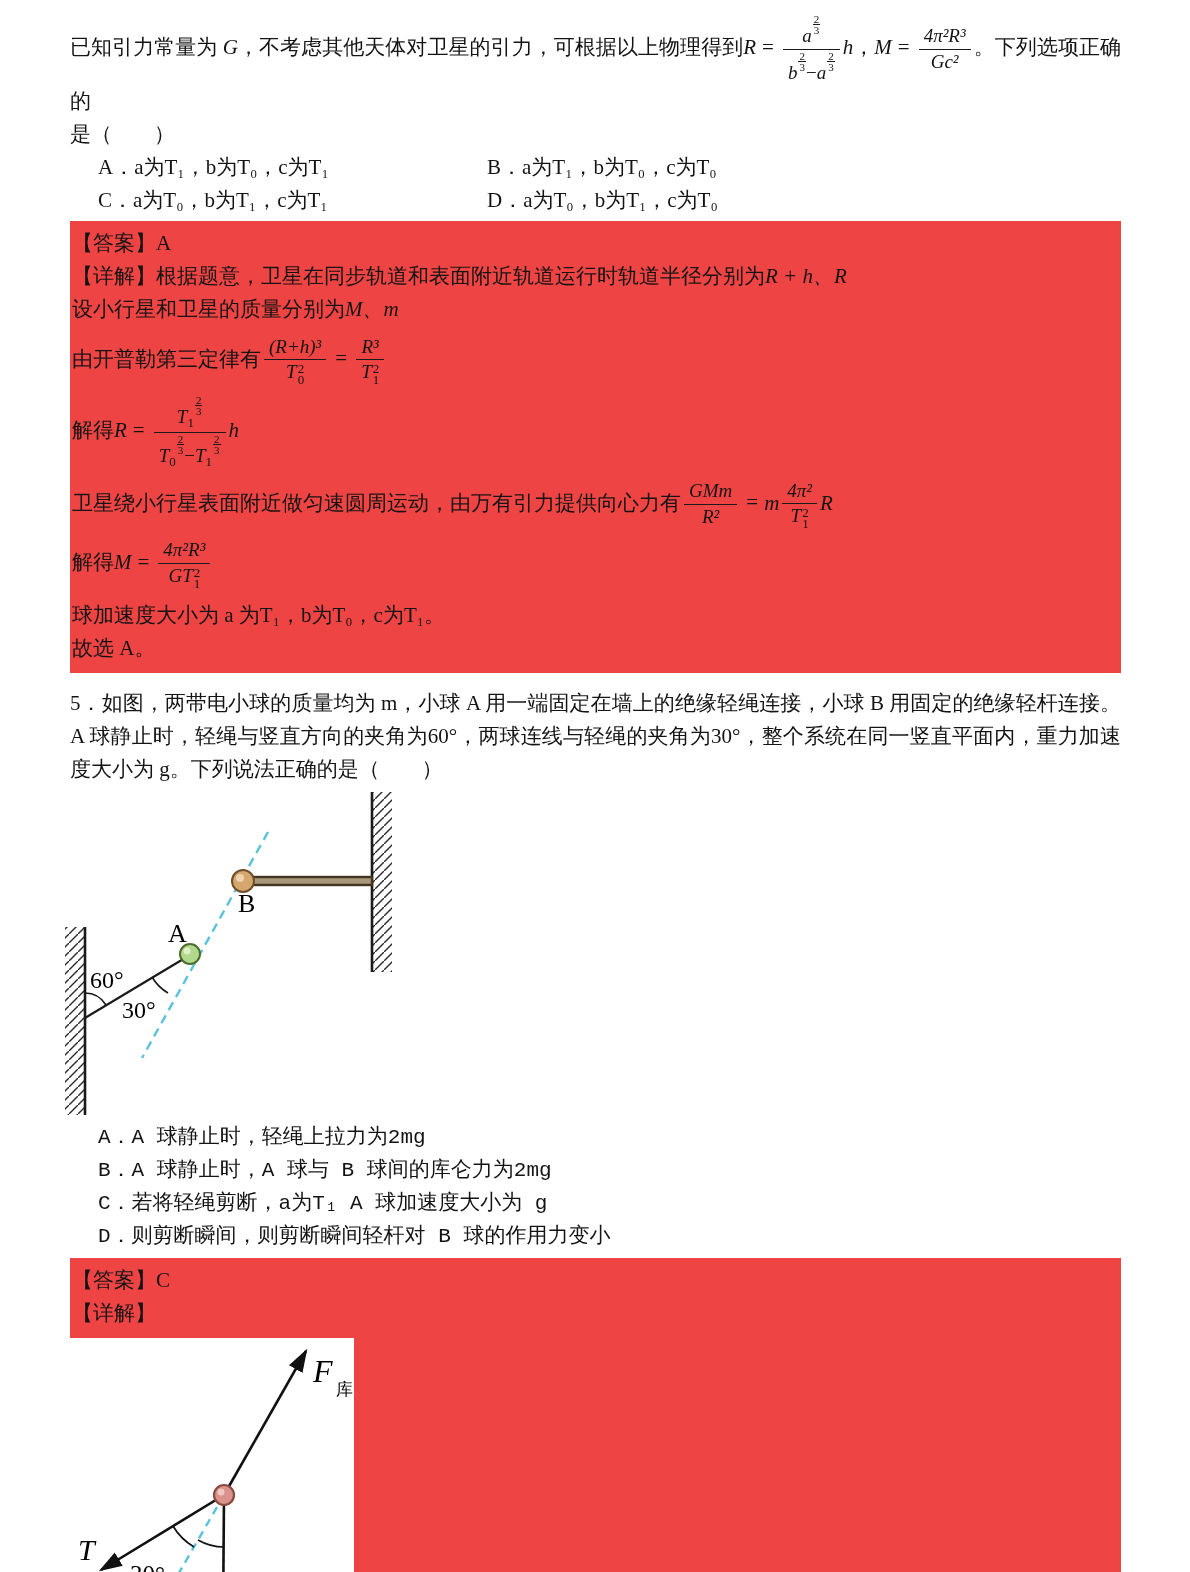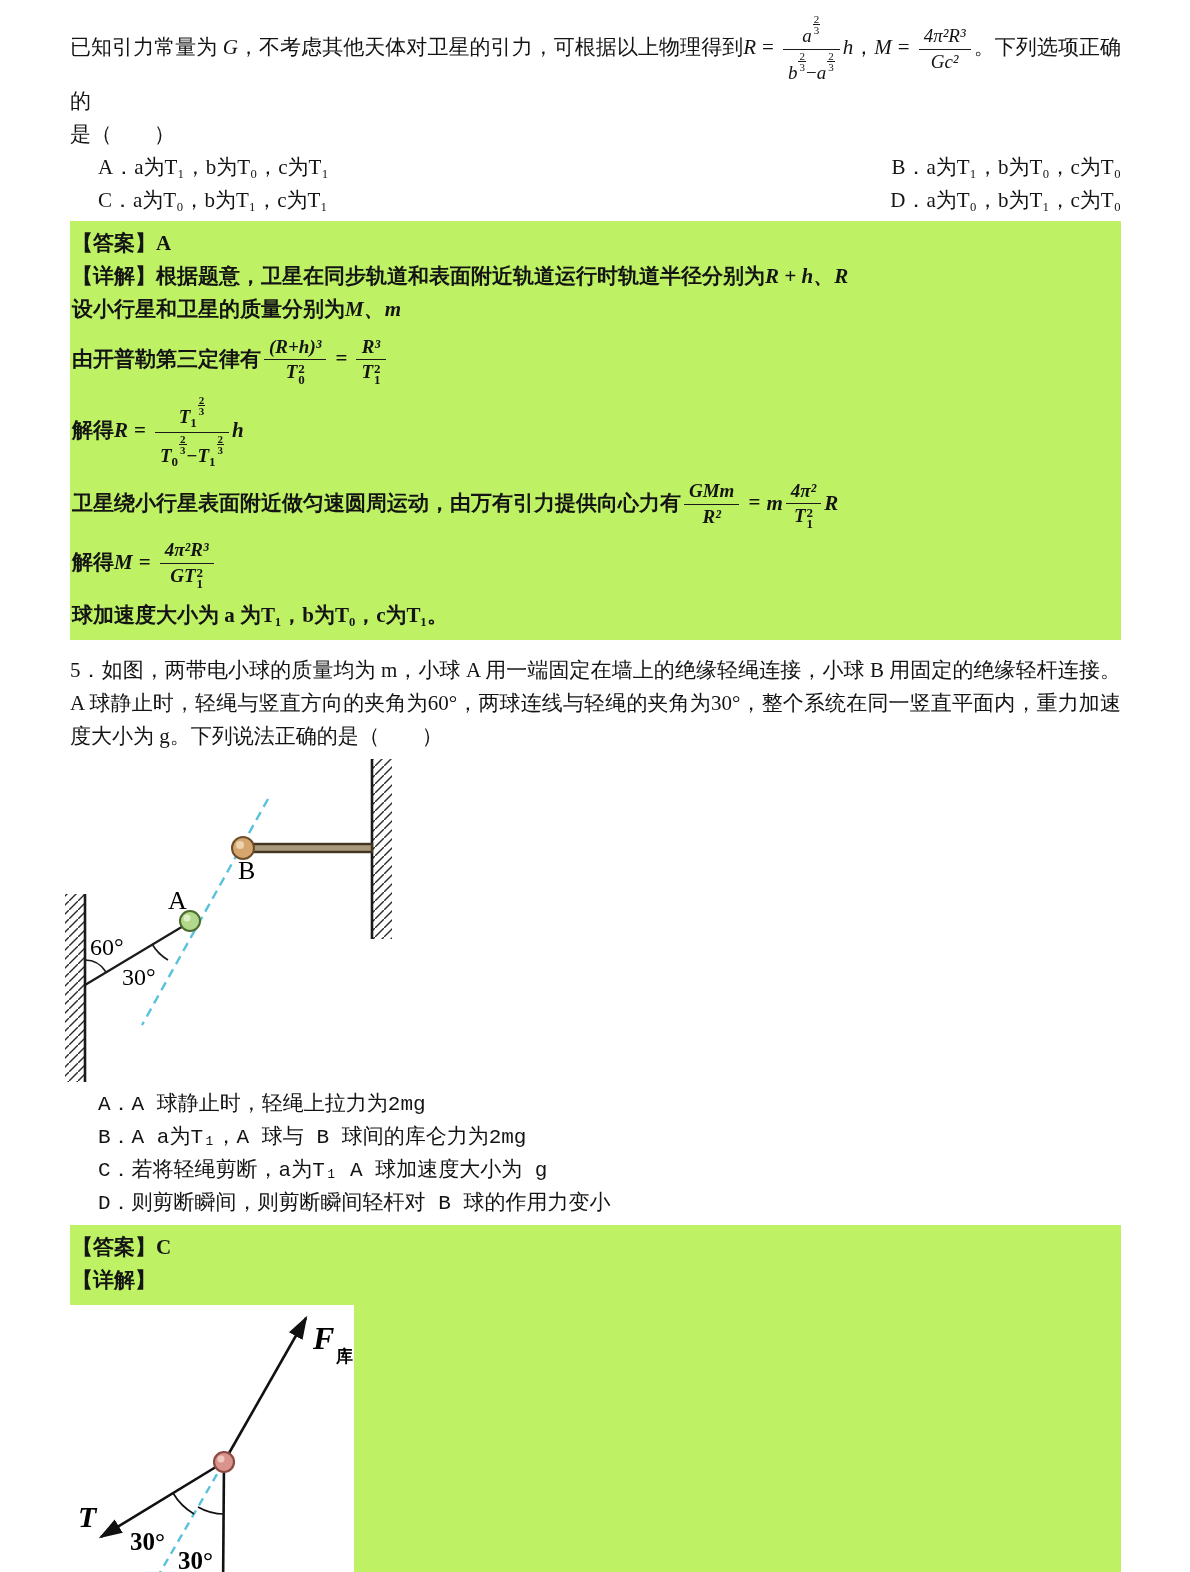--- a/index.html
+++ b/index.html
@@ -16,25 +16,25 @@
   .frac .fd{display:block;padding:1px 5px 0;}
   
   .ef{display:inline-block;text-align:center;font-size:11px;line-height:10px;vertical-align:8px;font-style:normal;margin-left:1px;}
   .ef .en{display:block;border-bottom:1px solid #1a1a1a;padding:0 1px;}
   .ef .ed{display:block;}
   
   .stk{display:inline-block;font-size:13px;line-height:11px;text-align:left;vertical-align:-6px;margin-left:1px;font-style:normal;}
   .stk span{display:block;}
   .sub{font-size:13px;vertical-align:-4px;font-style:normal;}
   
-  .orow{display:flex;justify-content:space-between;}
+  .orow{display:flex;}
   .orow .c1{width:417px;padding-left:28px;box-sizing:border-box;}
   .optline{padding-left:28px;line-height:31px;margin:2px 0;font-family:Liberation Mono, monospace;}
   
-  .ablock{background:#bef264;margin:4px 0 8px 0;padding:6px 8px 8px 2px;font-weight:bold;}
+  .ablock{background:#ef4444;margin:4px 0 8px 0;padding:6px 8px 8px 2px;}
   .fline{margin:10px 0;}
   .figwrap{margin:4px 0 0 -10px;line-height:0;}
   .forcebox{background:#ffffff;width:286px;height:304px;margin:8px 0 0 -4px;line-height:0;}
   svg text{font-family:"Liberation Serif","DejaVu Serif",serif;}
 </style>
 </head>
 <body>
 
 <div class="page">
   <div class="content">
@@ -58,20 +58,21 @@
 
       <p class="fline"><span>由开普勒第三定律有</span><span class="frac"><span class="fn"><i class="v">(R+h)³</i></span><span class="fd"><i class="v">T</i><span class="stk"><span>2</span><span>0</span></span></span></span><span class="eq">=</span><span class="frac"><span class="fn"><i class="v">R³</i></span><span class="fd"><i class="v">T</i><span class="stk"><span>2</span><span>1</span></span></span></span></p>
 
       <p class="fline"><span>解得</span><i class="v">R</i><span class="eq">=</span><span class="frac"><span class="fn"><i class="v">T</i><span class="sub">1</span><span class="ef"><span class="en">2</span><span class="ed">3</span></span></span><span class="fd"><i class="v">T</i><span class="sub">0</span><span class="ef"><span class="en">2</span><span class="ed">3</span></span><span>−</span><i class="v">T</i><span class="sub">1</span><span class="ef"><span class="en">2</span><span class="ed">3</span></span></span></span><i class="v">h</i></p>
 
       <p class="fline jt"><span>卫星绕小行星表面附近做匀速圆周运动，由万有引力提供向心力有</span><span class="frac"><span class="fn"><i class="v">GMm</i></span><span class="fd"><i class="v">R²</i></span></span><span class="eq">=</span><i class="v">m</i><span class="frac"><span class="fn"><i class="v">4π²</i></span><span class="fd"><i class="v">T</i><span class="stk"><span>2</span><span>1</span></span></span></span><i class="v">R</i></p>
 
       <p class="fline"><span>解得</span><i class="v">M</i><span class="eq">=</span><span class="frac"><span class="fn"><i class="v">4π²R³</i></span><span class="fd"><i class="v">GT</i><span class="stk"><span>2</span><span>1</span></span></span></span></p>
 
       <p>球加速度大小为 a 为T₁，b为T₀，c为T₁。</p>
+      <p>故选 A。</p>
     </div>
 
     <p class="jt" style="margin-top:14px;">5．如图，两带电小球的质量均为 m，小球 A 用一端固定在墙上的绝缘轻绳连接，小球 B 用固定的绝缘轻杆连接。A 球静止时，轻绳与竖直方向的夹角为60°，两球连线与轻绳的夹角为30°，整个系统在同一竖直平面内，重力加速度大小为 g。下列说法正确的是（　　）</p>
 
     <div class="figwrap">
       <svg width="340" height="330" viewBox="0 0 340 330">
         <defs>
           <pattern id="hatch" patternUnits="userSpaceOnUse" width="9" height="9">
             <path d="M0,9 L9,0" stroke="#2b2b2b" stroke-width="1.4"></path>
           </pattern>
@@ -100,21 +101,21 @@
 
         <text x="108" y="152" font-size="26">A</text>
         <text x="178" y="122" font-size="26">B</text>
         <text x="30" y="198" font-size="24">60°</text>
         <text x="62" y="228" font-size="24">30°</text>
       </svg>
     </div>
 
     <div>
       <div class="optline"><span>A．</span><span>A 球静止时，轻绳上拉力为2mg</span></div>
-      <div class="optline"><span>B．</span><span>A a为T₁，A 球与 B 球间的库仑力为2mg</span></div>
+      <div class="optline"><span>B．</span><span>A 球静止时，A 球与 B 球间的库仑力为2mg</span></div>
       <div class="optline"><span>C．</span><span>若将轻绳剪断，a为T₁ A 球加速度大小为 g</span></div>
       <div class="optline"><span>D．</span><span>则剪断瞬间，则剪断瞬间轻杆对 B 球的作用力变小</span></div>
     </div>
 
     <div class="ablock" style="margin-top:6px;">
       <p>【答案】C</p>
       <p>【详解】</p>
 
       <div class="forcebox">
         <svg width="286" height="304" viewBox="0 0 286 304">

